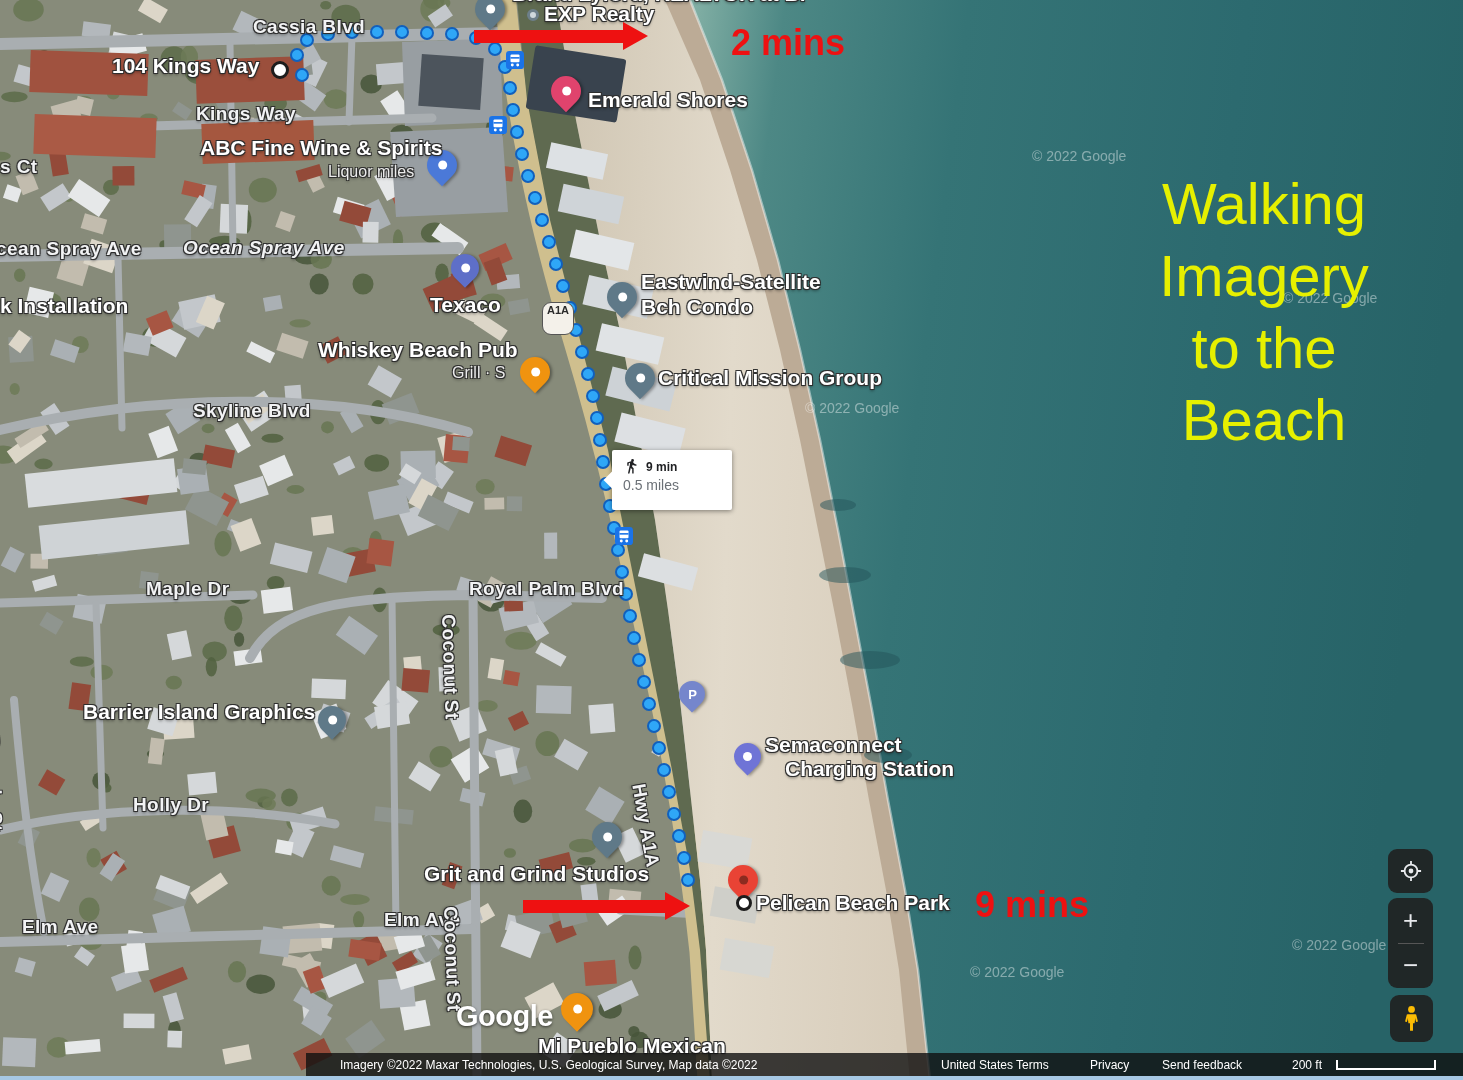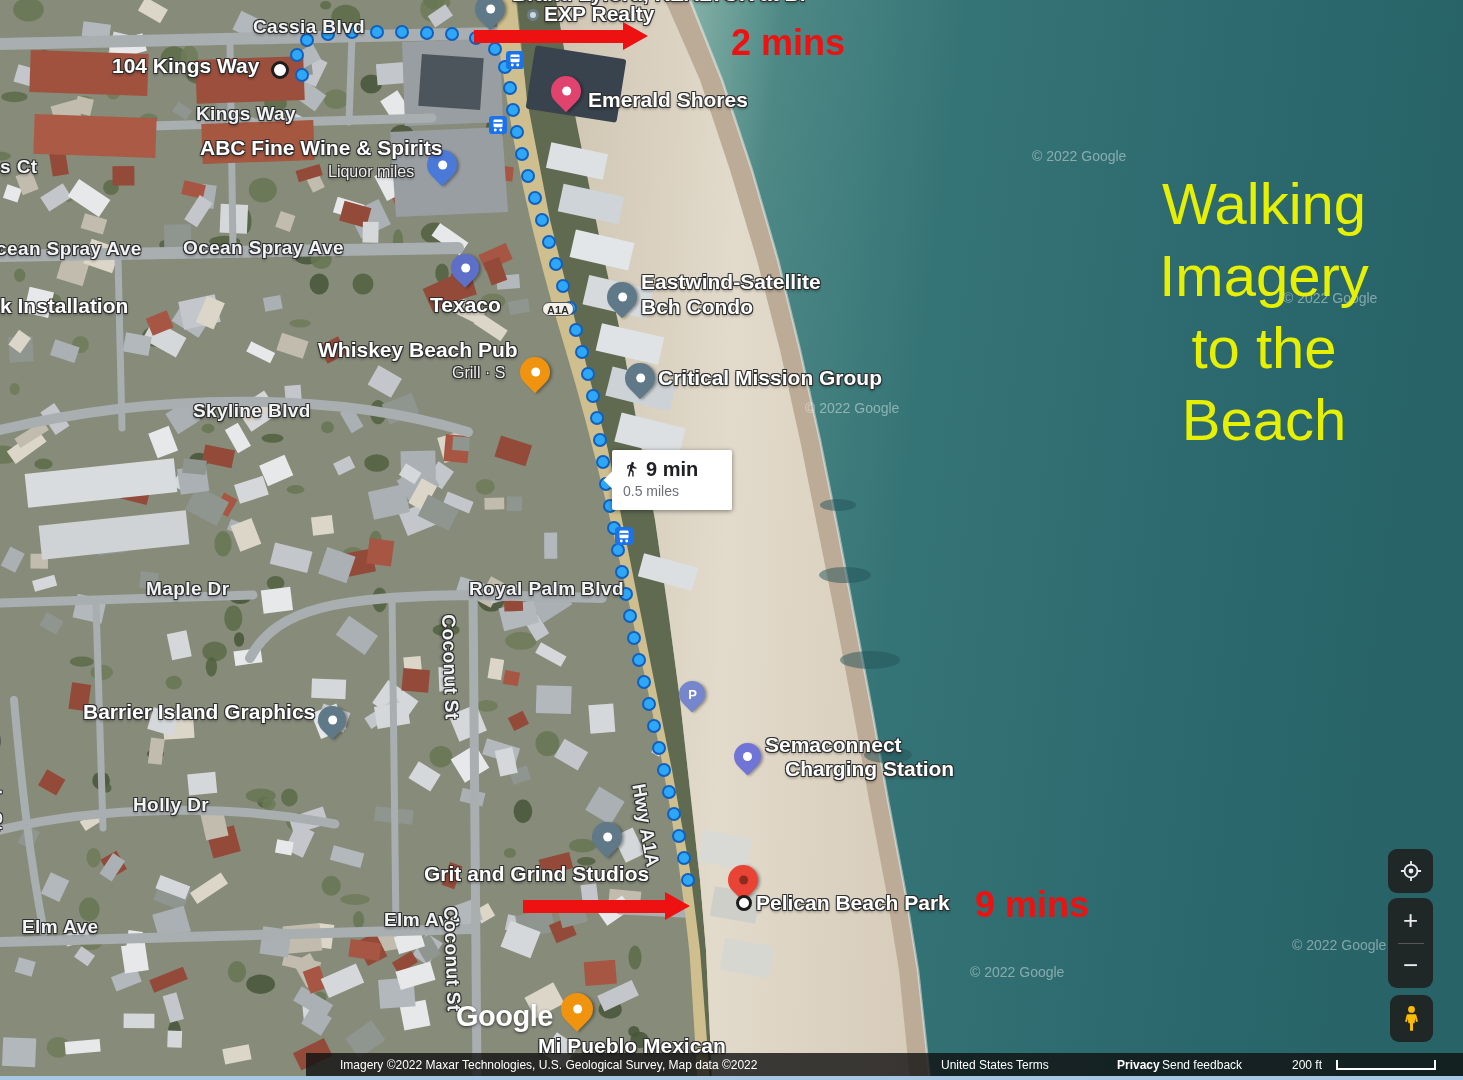--- a/index.html
+++ b/index.html
@@ -29,23 +29,23 @@
         border-left:25px solid #ee1111;border-top:14px solid transparent;border-bottom:14px solid transparent;}
   .redlab{position:absolute;font-weight:700;font-size:36px;color:#ee1111;z-index:7;white-space:nowrap;}
   #headline{position:absolute;left:1146px;top:168px;width:236px;text-align:center;
     font-size:58px;line-height:72px;color:#e6f000;z-index:7;}
   .wm{position:absolute;color:rgba(255,255,255,.42);font-size:14px;white-space:nowrap;z-index:4;}
   #tooltip{position:absolute;left:612px;top:450px;width:120px;height:60px;background:#fff;
     border-radius:2px;box-shadow:0 1px 5px rgba(0,0,0,.45);z-index:6;}
   #tooltip .caret{position:absolute;left:-6px;top:24px;width:12px;height:12px;background:#fff;
     transform:rotate(45deg);}
   #tooltip .row{display:flex;align-items:center;gap:6px;padding:8px 0 0 11px;}
-  #tooltip .dur{font-weight:700;font-size:20px;color:#202124;}
+  #tooltip .dur{font-weight:700;font-size:12px;color:#202124;}
   #tooltip .dist{padding:2px 0 0 11px;font-size:14px;color:#6b7076;}
-  #a1abadge{position:absolute;left:542px;top:302px;width:32px;height:14px;background:#f4f1ea;
+  #a1abadge{position:absolute;left:542px;top:302px;width:32px;height:33px;background:#f4f1ea;
     border:1px solid #555;border-radius:9px;color:#2b2b2b;font-weight:700;font-size:11px;
     line-height:15px;text-align:center;box-sizing:border-box;z-index:5;}
   .ctrl{position:absolute;background:rgba(32,32,32,.9);border-radius:9px;z-index:8;
         display:flex;align-items:center;justify-content:center;}
   #zoomctrl{flex-direction:column;padding:0;}
   .zbtn{width:44px;height:44px;display:flex;align-items:center;justify-content:center;
         color:#e8eaed;font-size:26px;}
   .zdiv{width:26px;height:1px;background:#565656;}
   #attrbar{position:absolute;left:306px;top:1053px;width:1157px;height:26px;
     background:rgba(16,16,16,.8);z-index:9;}
@@ -560,21 +560,21 @@
         <path d="M4 8.5h8l-1.1 8.5H9.4v7H6.6v-7H5.1z" fill="#fbbc04"></path>
         <path d="M4.5 9 2.8 15.5M11.5 9l1.7 6.5" stroke="#fbbc04" stroke-width="1.8" fill="none"></path>
       </svg>
     </span>
   </div>
 
   <div id="attrbar"></div>
   <span class="attr" style="left:340px;">Imagery ©2022 Maxar Technologies, U.S. Geological Survey, Map data ©2022</span>
   <span class="attr" style="left:897px;margin-left:44px;">United States</span>
   <span class="attr" style="left:1016px;">Terms</span>
-  <span class="attr" style="left:1117px;font-weight:bold;">Privacy</span>
+  <span class="attr" style="left:1090px;">Privacy</span>
   <span class="attr" style="left:1162px;">Send feedback</span>
   <span class="attr" style="left:1292px;text-align:right;">200 ft</span>
   <div id="scalebar"></div>
   <div id="bluestrip"></div>
 
 <div class="dotR" style="left: 295px; top: 68px; background: rgb(47, 167, 247);"></div>
     <div class="dotR" style="left: 290px; top: 48px; background: rgb(47, 167, 247);"></div>
     <div class="dotR" style="left: 300px; top: 33px; background: rgb(47, 167, 247);"></div>
     <div class="dotR" style="left: 321px; top: 27px; background: rgb(47, 167, 247);"></div>
     <div class="dotR" style="left: 345px; top: 25px; background: rgb(47, 167, 247);"></div>
@@ -713,21 +713,21 @@
     <div class="maplabel place-lg" style="left: 512px; top: -18px;">Brand Lyford, REALTOR at Br</div>
     <div class="maplabel place-lg" style="left: 527px; top: 2px;"><span class="circicon"></span>EXP Realty</div>
     <div class="maplabel street" style="left: 253px; top: 16px;">Cassia Blvd</div>
     <div class="maplabel place-lg" style="left: 588px; top: 88px;">Emerald Shores</div>
     <div class="maplabel place" style="left: 112px; top: 54px;">104 Kings Way</div>
     <div class="maplabel street" style="left: 196px; top: 103px;">Kings Way</div>
     <div class="maplabel place-lg" style="left: 183px; top: 136px; margin-left: 17px;">ABC Fine Wine &amp; Spirits</div>
     <div class="maplabel sub" style="left: 328px; top: 163px;">Liquor miles</div>
     <div class="maplabel street" style="left: 0px; top: 156px;">s Ct</div>
     <div class="maplabel street" style="left: -4px; top: 238px;">cean Spray Ave</div>
-    <div class="maplabel street" style="left: 183px; top: 237px;">Ocean Spray Ave</div>
+    <div class="maplabel street" style="left: 183px; top: 237px; font-style: italic;">Ocean Spray Ave</div>
     <div class="maplabel place" style="left: 0px; top: 294px;">k Installation</div>
     <div class="maplabel place-lg" style="left: 430px; top: 293px;">Texaco</div>
     <div class="maplabel place-lg" style="left: 641px; top: 270px;">Eastwind-Satellite</div>
     <div class="maplabel place-lg" style="left: 641px; top: 295px;">Bch Condo</div>
     <div class="maplabel place-lg" style="left: 318px; top: 338px;">Whiskey Beach Pub</div>
     <div class="maplabel sub" style="left: 452px; top: 364px;">Grill · S</div>
     <div class="maplabel place-lg" style="left: 658px; top: 366px;">Critical Mission Group</div>
     <div class="maplabel street" style="left: 193px; top: 400px;">Skyline Blvd</div>
     <div class="maplabel street" style="left: 146px; top: 578px;">Maple Dr</div>
     <div class="maplabel street" style="left: 469px; top: 578px;">Royal Palm Blvd</div>

